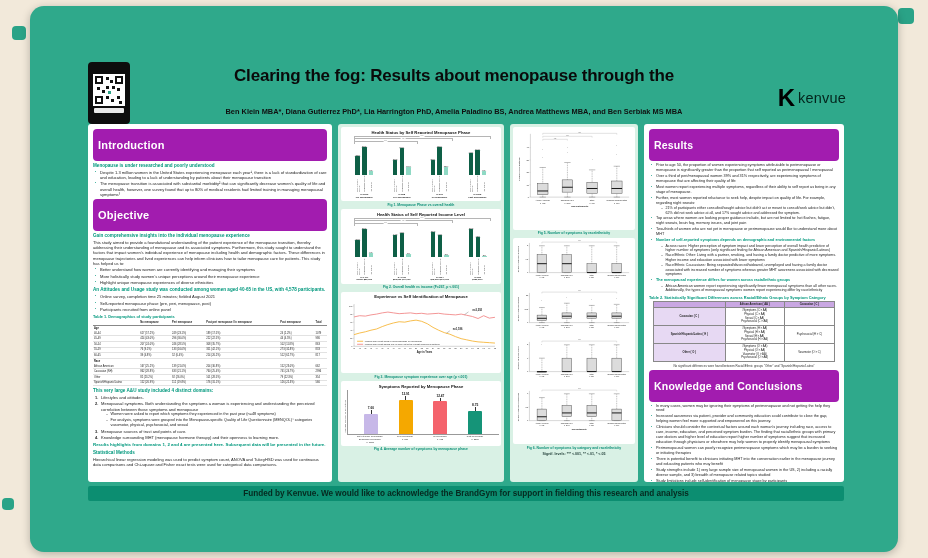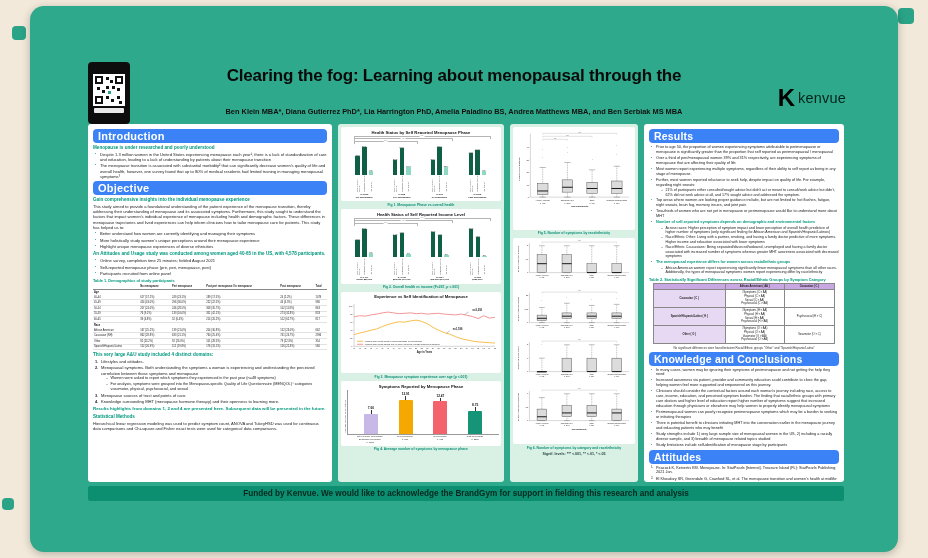--- a/index.html
+++ b/index.html
@@ -21,21 +21,21 @@
   .logo .word{font-size:14.5px;font-weight:400;color:#03241c;letter-spacing:.2px}
   
   .panel{position:absolute;top:118px;height:358px;background:#fff;border-radius:3px;
          padding:3px 5px;box-sizing:border-box;overflow:hidden}
   .panel.left{left:58px;width:244px}
   .panel.right{left:614px;width:200px}
   .mint{position:absolute;top:118px;height:358px;background:#d9f1e5;border-radius:3px;
         box-sizing:border-box;padding:3px;overflow:hidden}
   .mintA{left:308px;width:166px}
   .mintB{left:480px;width:128px}
-  .secbar{background:#3b82f6;color:#fff;font-weight:800;border-radius:4px;padding:1px 5px;
+  .secbar{background:#a21caf;color:#fff;font-weight:800;border-radius:4px;padding:10px 5px;
           margin:2px 0;font-size:11px;letter-spacing:.2px}
   .panel.right .secbar{font-size:10.5px}
   .teal-h{color:#00987d;font-weight:700;font-size:4.6px;margin:2px 0 1px;line-height:1.25}
   .body-t{font-size:4.1px;line-height:1.3;color:#1c1c1c;margin:1px 0}
   ul.blist,ol.num{margin:1px 0;padding:0 0 0 2px;list-style:none}
   .li{position:relative;padding-left:5px;margin-bottom:1.2px;font-size:4.1px;line-height:1.28}
   .panel.right .li{font-size:3.8px}
   .li::before{content:"\25AA";color:#00987d;position:absolute;left:0;top:0;font-size:3.6px}
   .li.accent > .lit{color:#00987d;font-weight:700}
   ul.sub{list-style:none;padding-left:5px;margin:.6px 0 .6px}
@@ -121,21 +121,21 @@
         <rect x="15" y="17" width="3" height="3" fill="#2aa387"></rect>
       <rect x="13" y="22" width="3" height="3" fill="#111"></rect>
         <rect x="18" y="25" width="3" height="3" fill="#111"></rect>
       <rect x="24" y="22" width="3" height="3" fill="#111"></rect>
         <rect x="26" y="27" width="3" height="3" fill="#111"></rect>
     </svg>
     <div class="strip"></div>
   </div>
 
   <div class="title">
-    <div>Clearing the fog: Learning about menopausal through the</div>
+    <div>Clearing the fog: Results about menopause through the</div>
   </div>
   <div class="authors">Ben Klein MBA*, Diana Gutierrez PhD*, Lia Harrington PhD, Amelia Paladino BS, Andrea Matthews MBA, and Ben Serbiak MS MBA</div>
 
   <div class="logo">
     <span class="k">K</span>
     <span class="word">kenvue</span>
   </div>
 
   <section class="panel left">
     <div class="secbar">Introduction</div>

